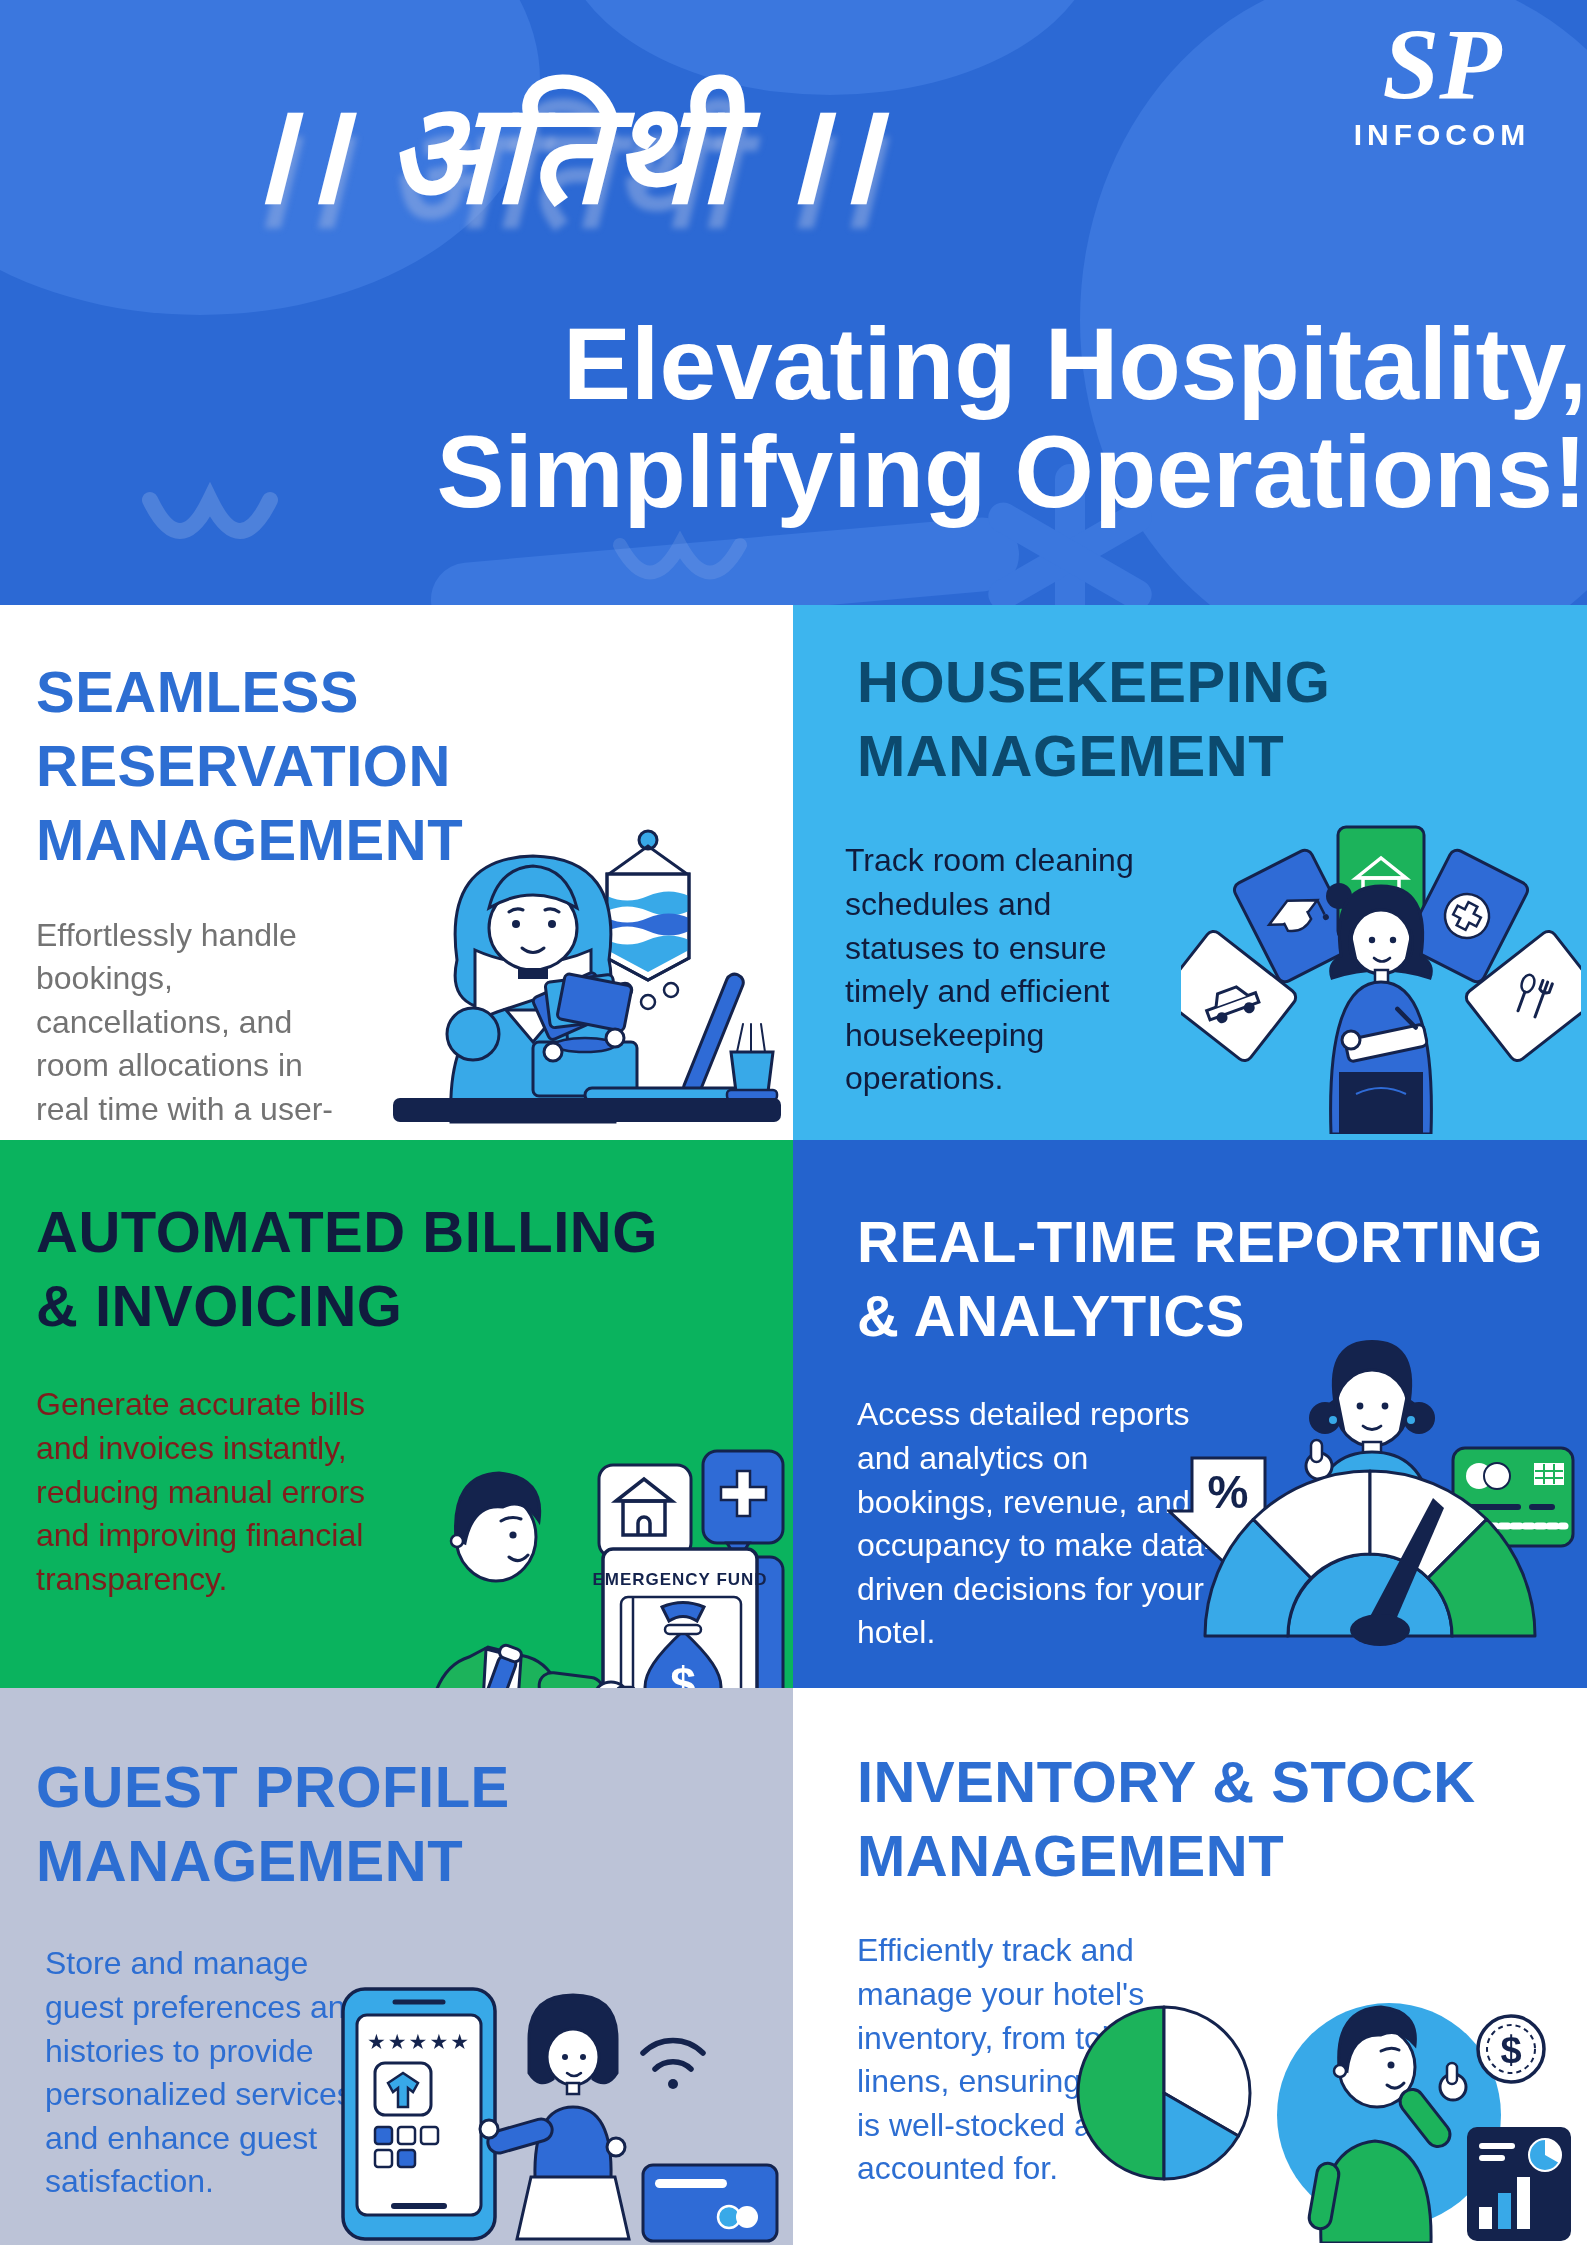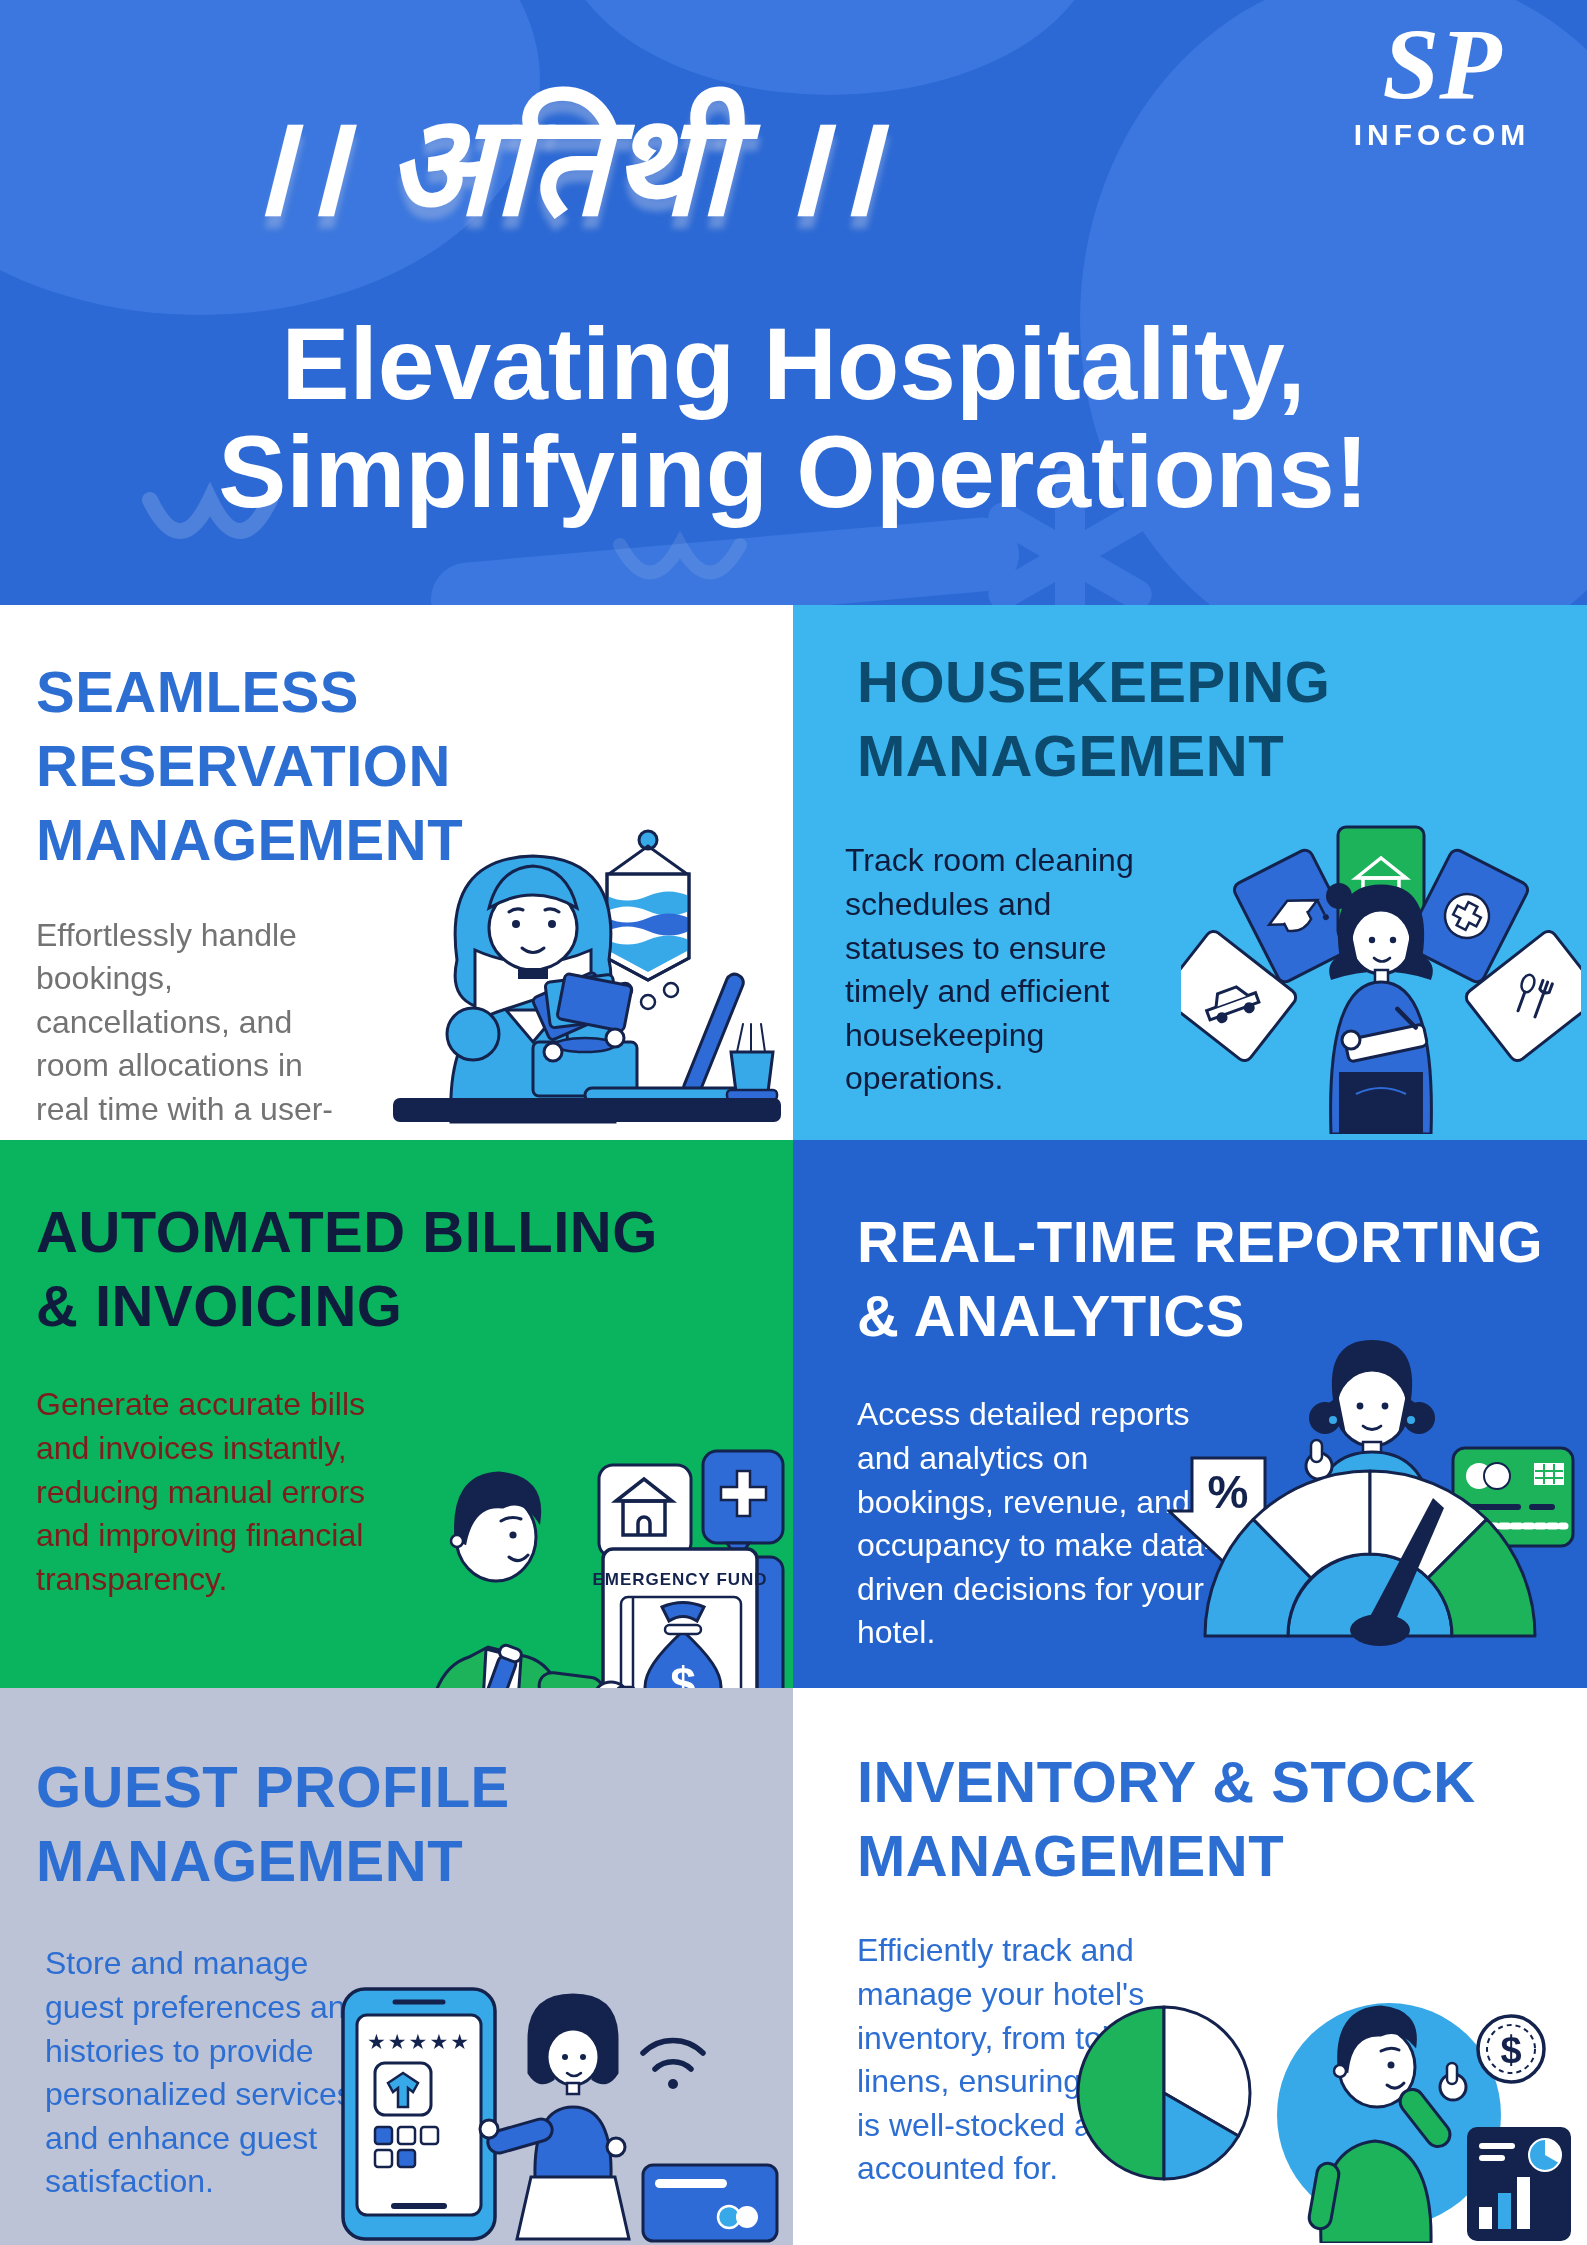--- a/index.html
+++ b/index.html
@@ -4,27 +4,27 @@
 <style>
   html,body{margin:0;padding:0;background:#e8e8e8}
   .poster{position:relative;width:1587px;height:2245px;overflow:hidden;background:#fff;
           font-family:"Liberation Sans","DejaVu Sans",sans-serif}
   
   .header{position:absolute;left:0;top:0;width:1587px;height:605px;background:#2c69d4;overflow:hidden}
   .deco{position:absolute;left:0;top:0}
   .brand-ghost{position:absolute;top:76px;left:0;width:1120px;text-align:center;
     font-size:140px;font-weight:bold;font-style:italic;color:rgba(150,175,225,.55);
     filter:blur(3px);white-space:nowrap}
-  .brand{position:absolute;top:64px;left:0;width:1120px;text-align:center;color:#fff;
+  .brand{position:absolute;top:52px;left:0;width:1120px;text-align:center;color:#fff;
     font-size:140px;font-weight:bold;font-style:italic;white-space:nowrap}
   .logo{position:absolute;top:14px;right:40px;width:210px;text-align:center;color:#fff}
   .logo-sp{font-family:"Liberation Serif","DejaVu Serif",serif;font-size:102px;line-height:1;
     font-weight:bold;font-style:italic}
   .logo-name{font-size:30px;font-weight:bold;letter-spacing:5px;margin-top:2px}
-  .main-title{position:absolute;top:310px;left:0;width:100%;text-align:center;color:#fff;
+  .main-title{position:absolute;top:310px;left:0;width:100%;text-align:right;color:#fff;
     font-weight:bold;font-size:102px;line-height:1.06;letter-spacing:0}
   
   .c{position:absolute;overflow:hidden}
   .c1{left:0;top:605px;width:793px;height:535px;background:#ffffff}
   .c2{left:793px;top:605px;width:794px;height:535px;background:#3db5ee}
   .c3{left:0;top:1140px;width:793px;height:657px;background:#0ab35e}
   .c4{left:793px;top:1140px;width:794px;height:548px;background:#2463cd}
   .c5{left:0;top:1688px;width:793px;height:557px;background:#bcc3d7}
   .c6{left:793px;top:1688px;width:794px;height:557px;background:#ffffff}
   .heading{font-size:58px;font-weight:bold;line-height:1.28;letter-spacing:.5px}

